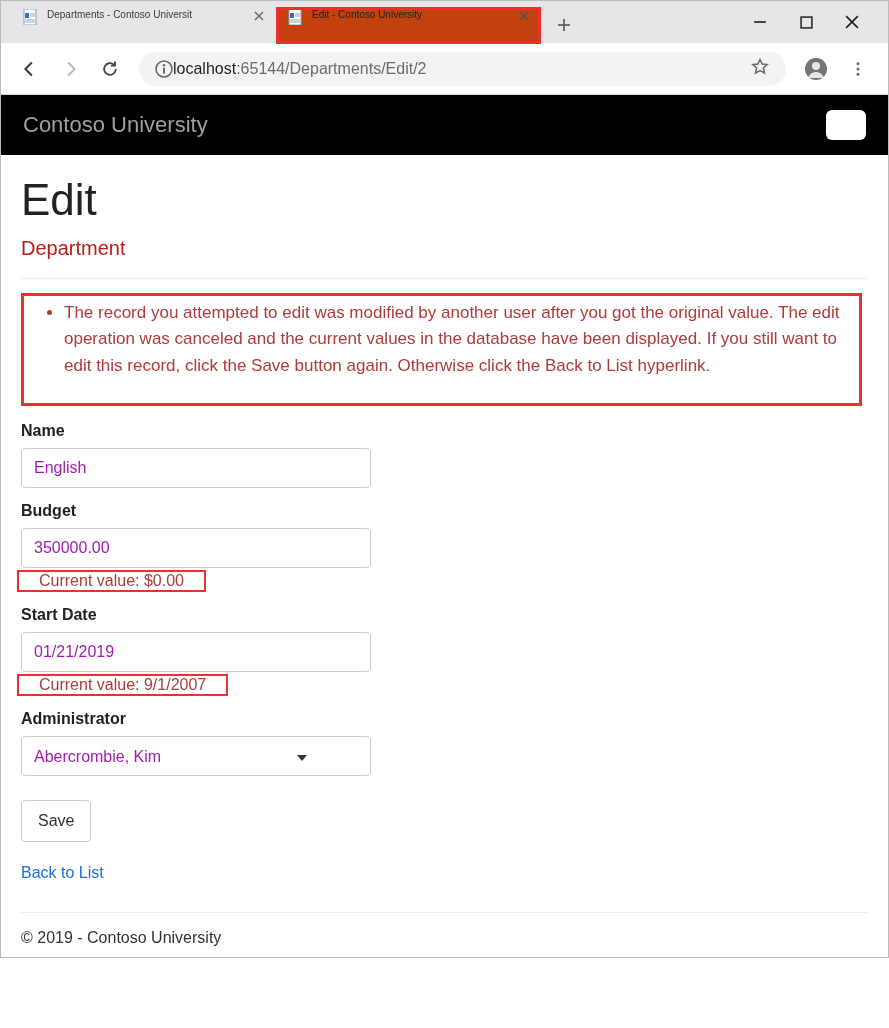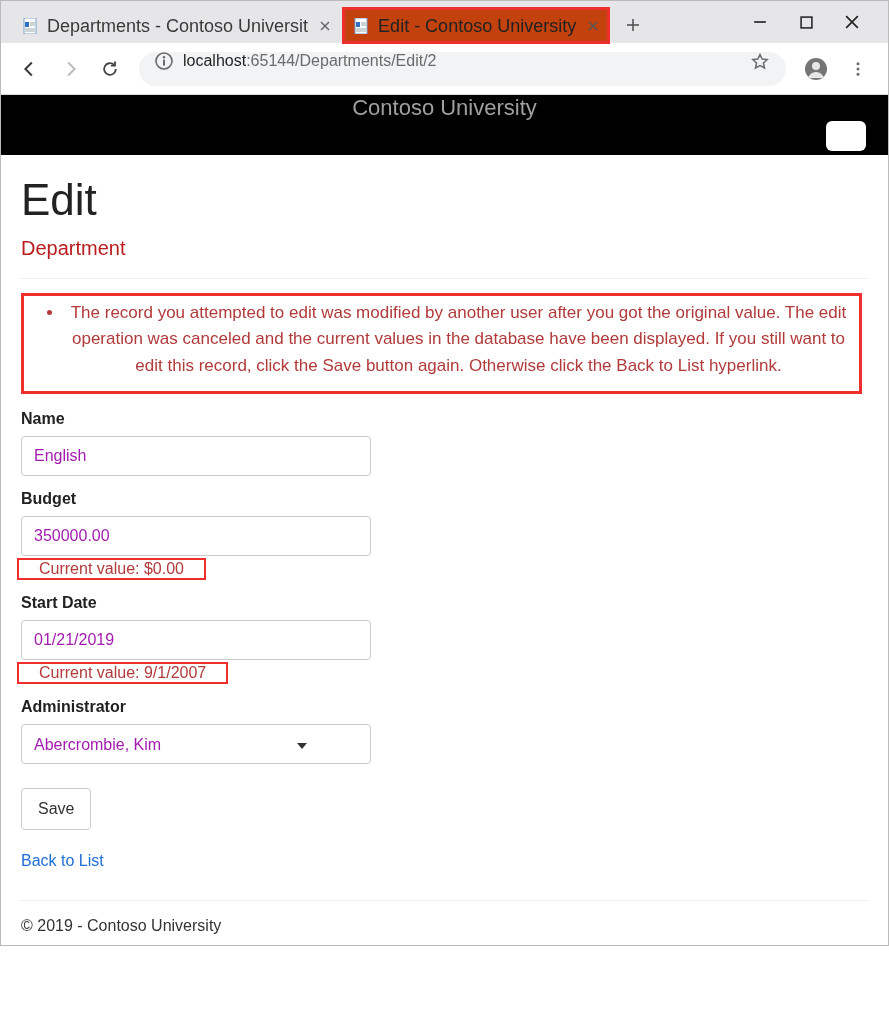--- a/index.html
+++ b/index.html
@@ -13,25 +13,25 @@
     }
 
     
     .browser-chrome { border: 1px solid #bbb; }
     .titlebar {
       display: flex; align-items: center;
       height: 42px; background: #e6e6e8;
       padding-left: 10px;
     }
     .tab {
-      display: flex; align-items: center;
+      display: flex; align-items: flex-start;
       height: 34px; margin-top: 8px;
       padding: 0 10px 0 12px;
       border-top-left-radius: 6px; border-top-right-radius: 6px;
-      font-size: 18px; color: #3a3a3a;
+      font-size: 10px; color: #3a3a3a;
       min-width: 265px;
       position: relative;
     }
     .tab .favicon {
       width: 14px; height: 16px; margin-right: 10px;
       display: inline-flex; align-items: center; justify-content: center;
     }
     .tab .favicon svg { width: 14px; height: 16px; }
     .tab .title { flex: 1; white-space: nowrap; overflow: hidden; text-overflow: clip; }
     .tab .close-x {
@@ -58,55 +58,53 @@
     .window-controls .ctrl { width: 16px; height: 16px; display:flex; align-items:center; justify-content:center; }
 
     .nav-row {
       display: flex; align-items: center; gap: 18px;
       height: 52px; padding: 0 18px; background: #fff;
       border-bottom: 1px solid #d8d8d8;
     }
     .nav-icon { width: 22px; height: 22px; display:flex; align-items:center; justify-content:center; color:#5f6368; }
     .nav-icon.disabled { color:#b9b9b9; }
     .omnibox {
-      flex: 1; display: flex; align-items: flex-start;
+      flex: 1; display: flex; align-items: center;
       height: 34px; background: #f1f3f4;
       border-radius: 17px; padding: 0 16px;
       color:#606060; font-size: 16px;
-      gap: 10px;
     }
     .omnibox .info-icon { width:18px; height:18px; display:flex; align-items:center; justify-content:center; }
     .omnibox .url { color:#333; }
     .omnibox .host { color:#1f1f1f; }
     .omnibox .path { color:#6b6b6b; }
     .omnibox .star { margin-left:auto; color:#6b6b6b; }
     .profile-icon, .menu-icon { width:24px; height:24px; display:flex; align-items:center; justify-content:center; color:#6b6b6b; }
 
     
     .app-navbar {
       height: 60px; background: #000; color:#9f9f9f;
-      display:flex; align-items:center; padding: 0 22px; flex-direction: column;
+      display:flex; align-items:center; padding: 0 22px;
     }
     .app-navbar .brand { font-size: 22px; }
     .app-navbar .nav-toggle {
       margin-left:auto; width:40px; height:30px;
       background:#fff; border-radius:6px;
     }
 
     
     .page { padding: 20px 20px 0 20px; }
     h1 { font-size: 44px; font-weight: 500; color:#222; margin-bottom: 12px; }
     h4.subhead { font-size: 20px; font-weight: 500; color:#b91c1c; margin-bottom: 18px; }
     hr.rule { border: none; border-top: 1px solid #eee; margin-bottom: 14px; }
 
     .validation-summary {
       border: 3px solid #ef2e2e;
-      padding: 4px 6px 12px 6px;
+      padding: 4px 6px 24px 6px;
       margin: 0 6px 16px 0;
-      text-align: center;
     }
     .validation-summary ul { list-style: disc; padding-left: 34px; }
     .validation-summary li {
       color: #b13a3a; font-size: 17px; line-height: 1.55;
     }
 
     .form-label { display:block; font-weight:700; font-size:16px; margin-top: 14px; margin-bottom: 8px; color:#222; }
     .text-input, .select-input {
       width: 350px; height: 40px;
       border: 1px solid #ccc; border-radius: 4px;

